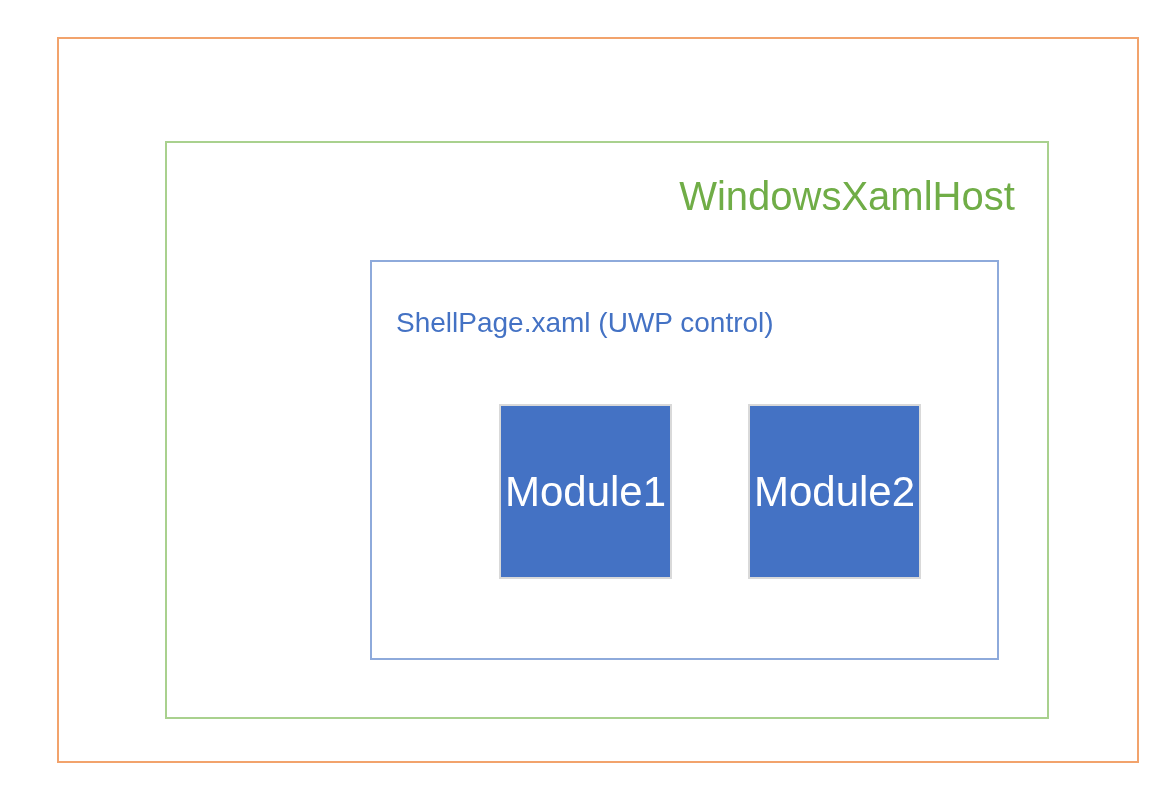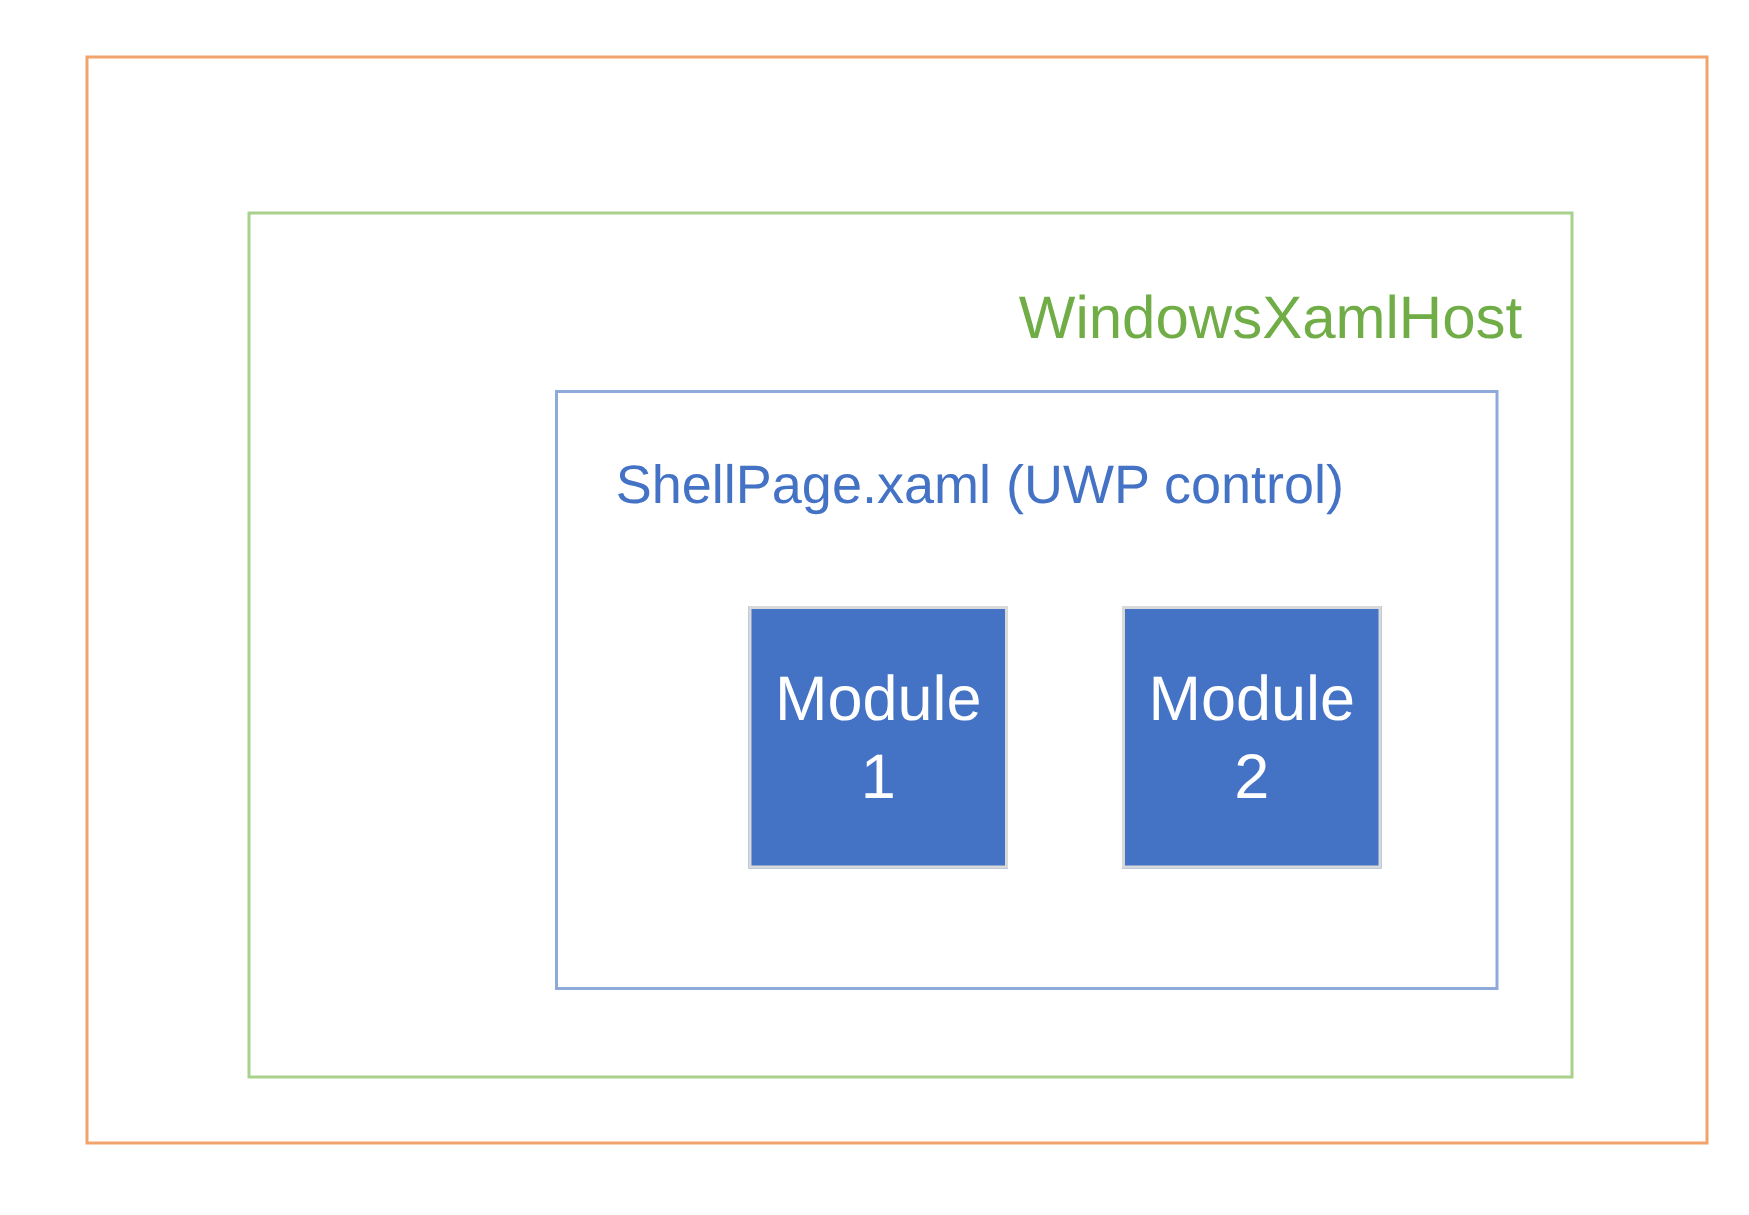--- a/index.html
+++ b/index.html
@@ -42,46 +42,44 @@
   }
   .host-label {
     position: absolute;
     left: 490px; top: 29px;
     width: 380px;
     text-align: center;
     white-space: nowrap;
     font-size: 40px;
     line-height: 48px;
     color: var(--green-text);
-    margin-top: 16px;
   }
   .shell-box {
     left: 203px; top: 117px;
     width: 629px; height: 400px;
     border: 2px solid var(--blue-border);
   }
   .shell-label {
     position: absolute;
     left: 24px; top: 38px;
     width: 500px;
-    text-align: right;
+    text-align: left;
     white-space: nowrap;
-    font-size: 36px;
+    font-size: 28px;
     line-height: 46px;
     color: var(--blue-text);
   }
   .module-box {
     position: absolute;
     box-sizing: border-box;
     width: 173px; height: 175px;
     top: 142px;
     background: var(--module-fill);
     border: 2px solid var(--module-border);
     display: flex;
-    flex-direction: column;
     align-items: center;
     justify-content: center;
     color: var(--module-text);
     font-size: 42px;
     line-height: 52px;
     text-align: center;
   }
   .module-1 { left: 127px; }
   .module-2 { left: 376px; }
 </style>

